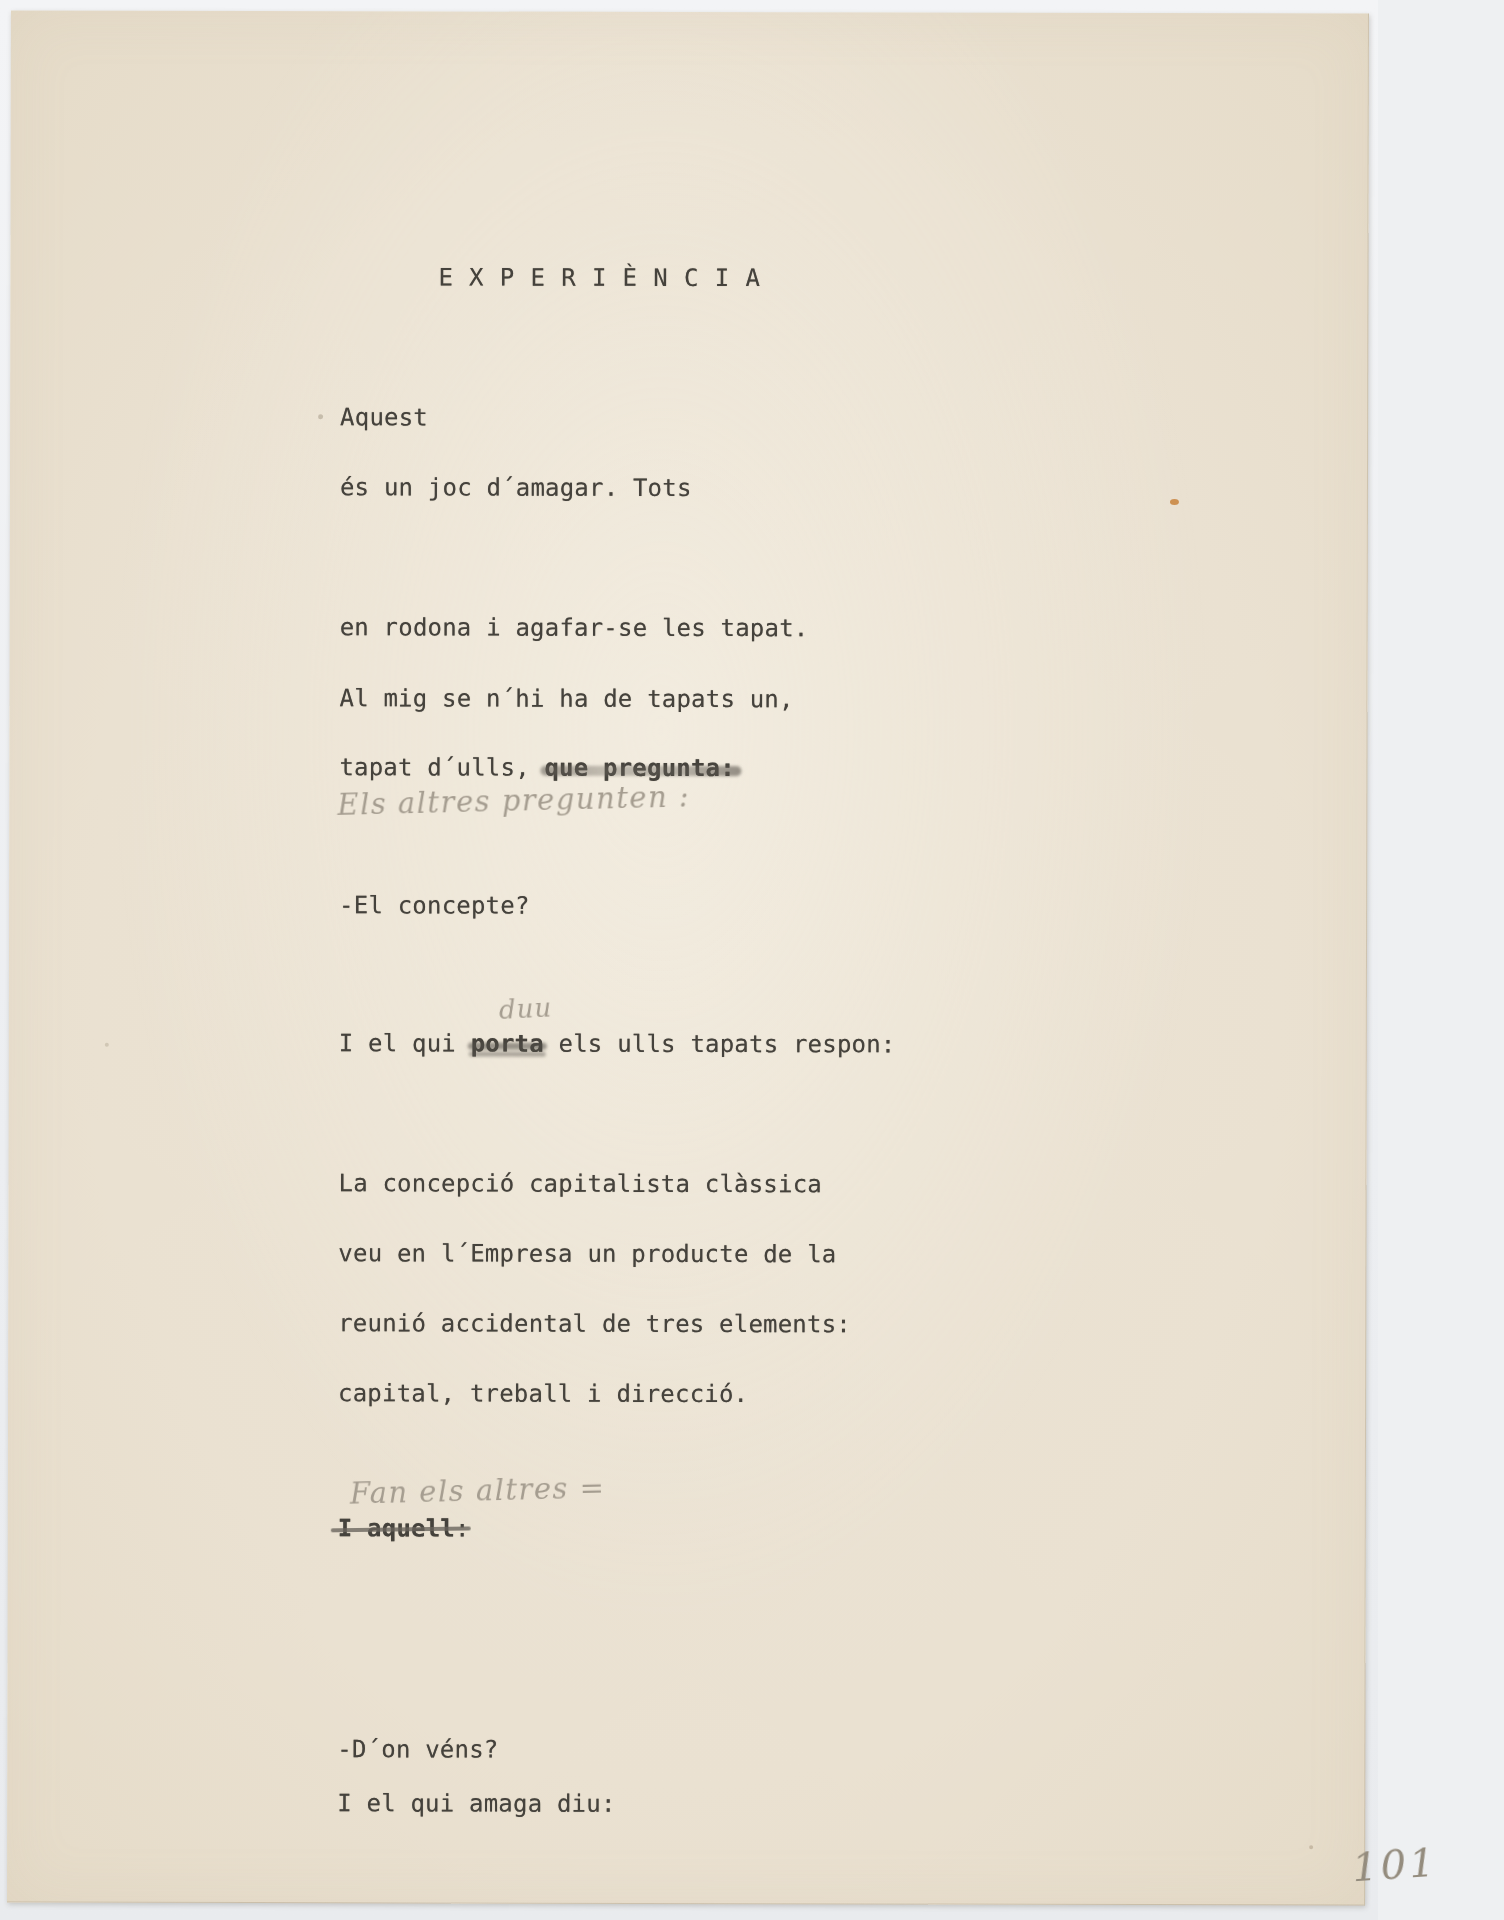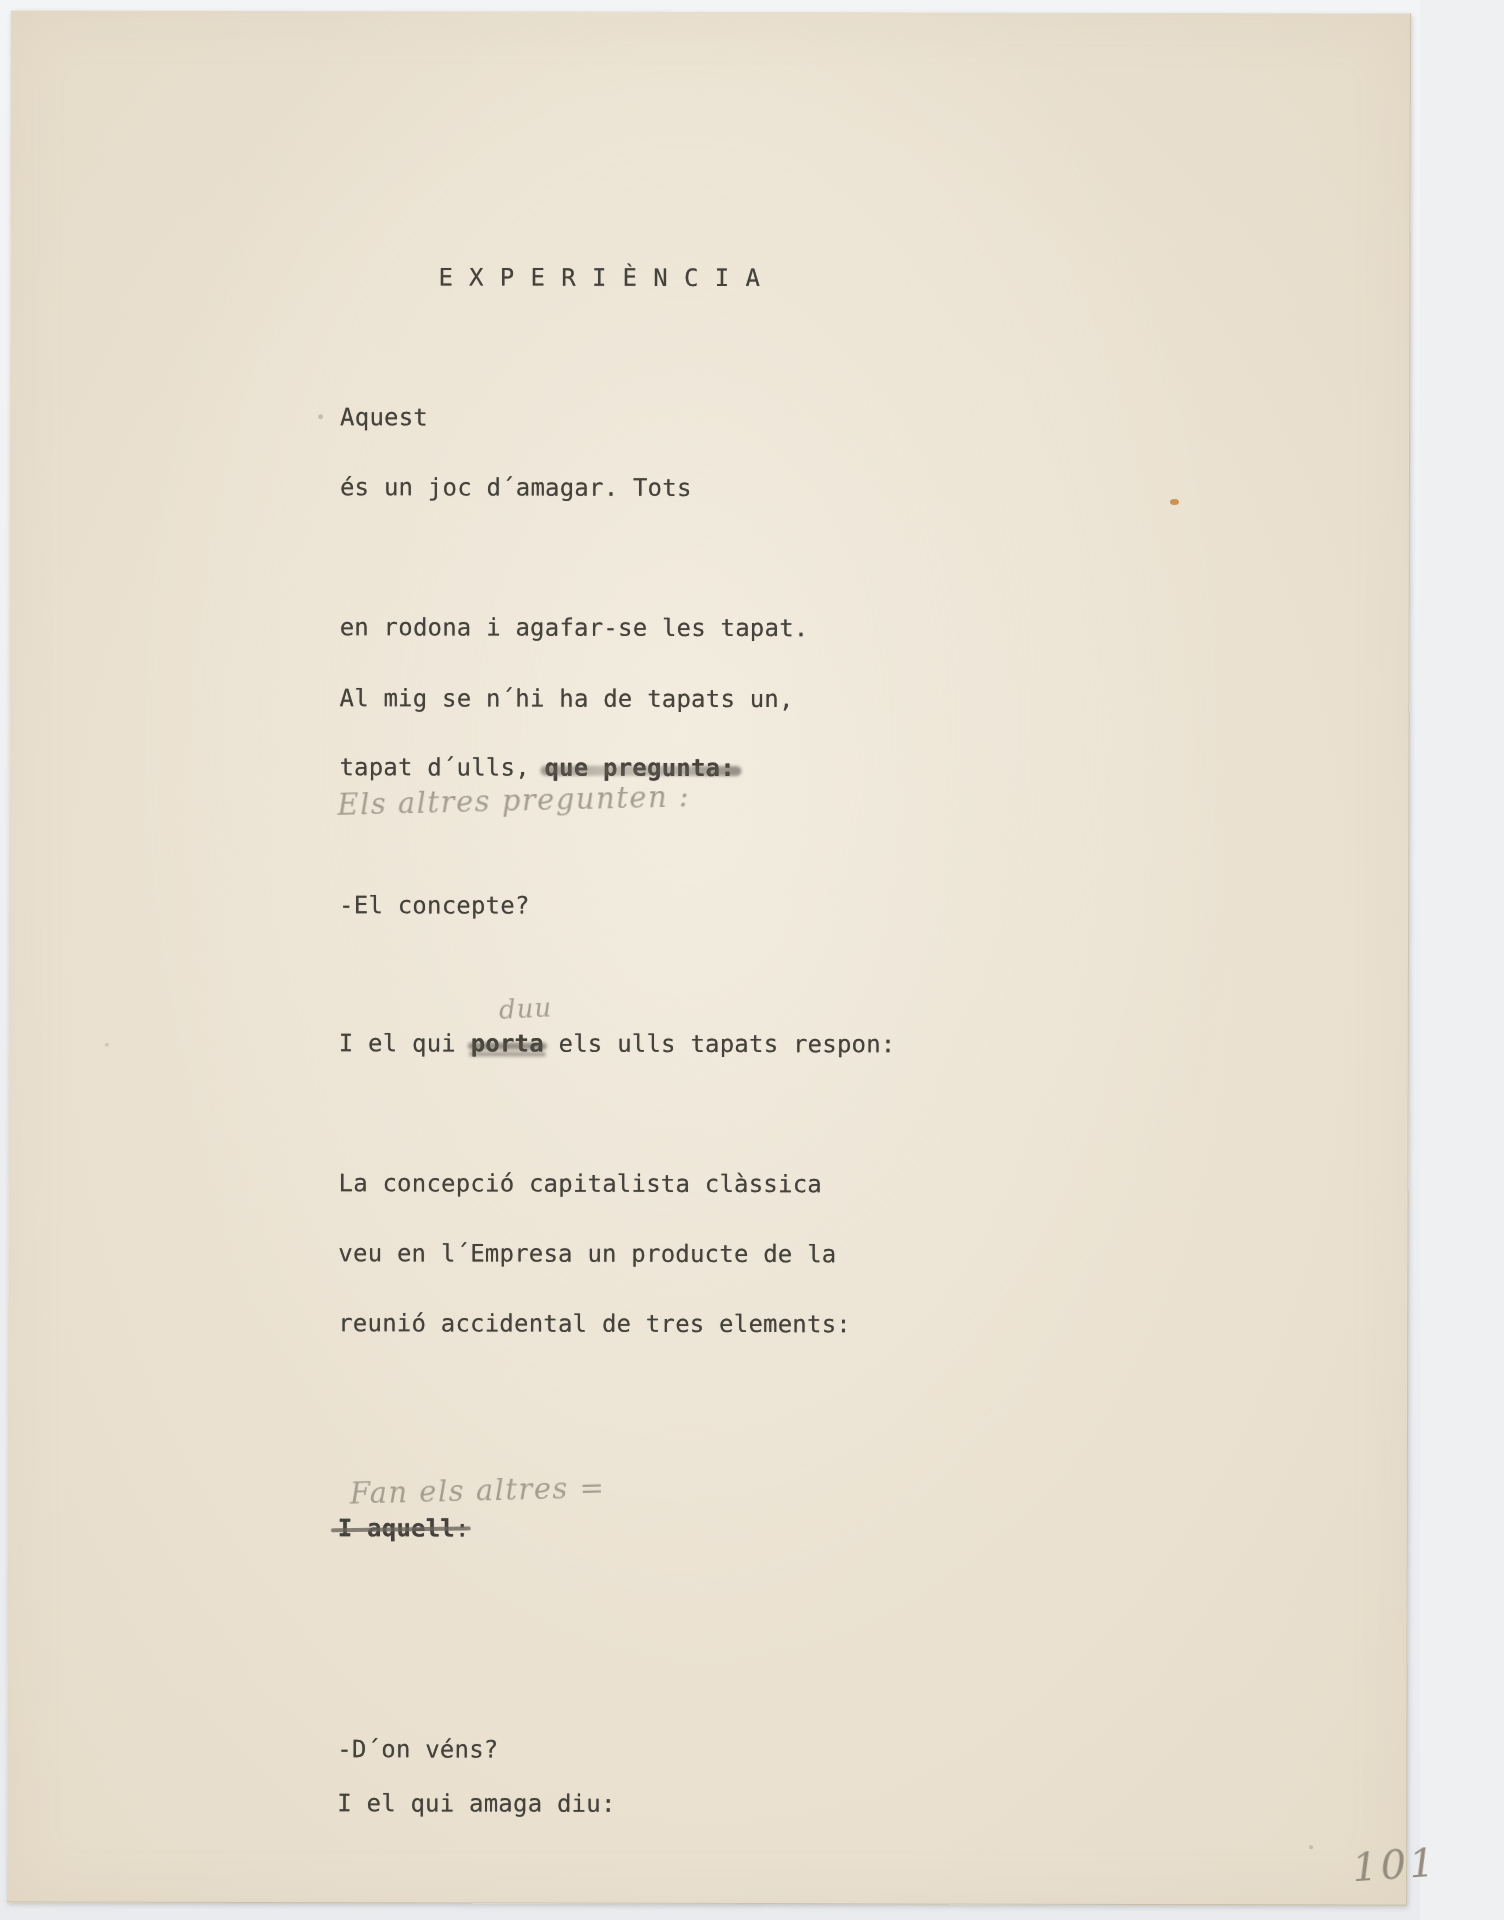--- a/index.html
+++ b/index.html
@@ -9,21 +9,20 @@
     height: 1920px;
     background: #eef0f2;
     overflow: hidden;
     font-family: "DejaVu Sans Mono", monospace;
   }
   .scan-bg {
     position: relative;
     width: 1378px;
     height: 1920px;
     background: linear-gradient(180deg, #f3f4f6 0%, #eceef1 60%, #e9ebee 100%);
-    padding-left: 42px;
   }
   .paper {
     position: absolute;
     left: 9px;
     top: 12px;
     right: 11px;
     bottom: 16px;
     transform: rotate(0.12deg);
     background:
       radial-gradient(ellipse at 48% 38%, rgba(255,252,244,0.35) 0%, rgba(255,252,244,0) 55%),
@@ -172,20 +171,21 @@
     <div class="pencil pencil-word" style="left:490px; top:982px">duu</div>
 
     <div class="typed" style="top:1018px"><span>I el qui </span><span class="strike strike-scribble">porta</span><span> els ulls tapats respon:</span></div>
 
     <div class="typed" style="top:1158px">La concepció capitalista clàssica</div>
 
     <div class="typed" style="top:1228px">veu en l´Empresa un producte de la</div>
 
     <div class="typed" style="top:1298px">reunió accidental de tres elements:</div>
 
+    <div class="typed" style="top:1368px">capital, treball i direcció.</div>
 
     <div class="pencil pencil-note" style="left:342px; top:1462px">Fan els altres =</div>
 
     <div class="typed" style="top:1503px"><span class="strike strike-thin">I aquell</span><span>:</span></div>
 
     <div class="typed" style="top:1724px">-D´on véns?</div>
 
     <div class="typed" style="top:1778px">I el qui amaga diu:</div>
 
     <div class="pencil pencil-pagenum" style="left:1345px; top:1828px">101</div>

